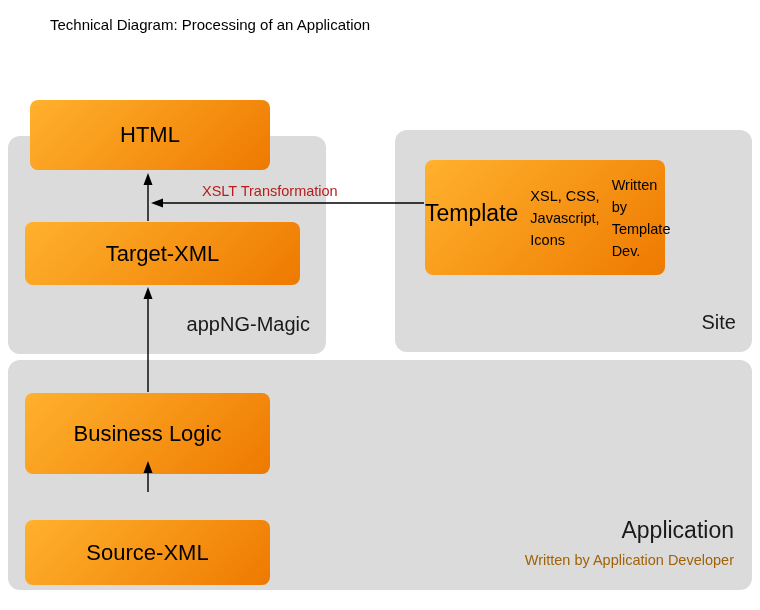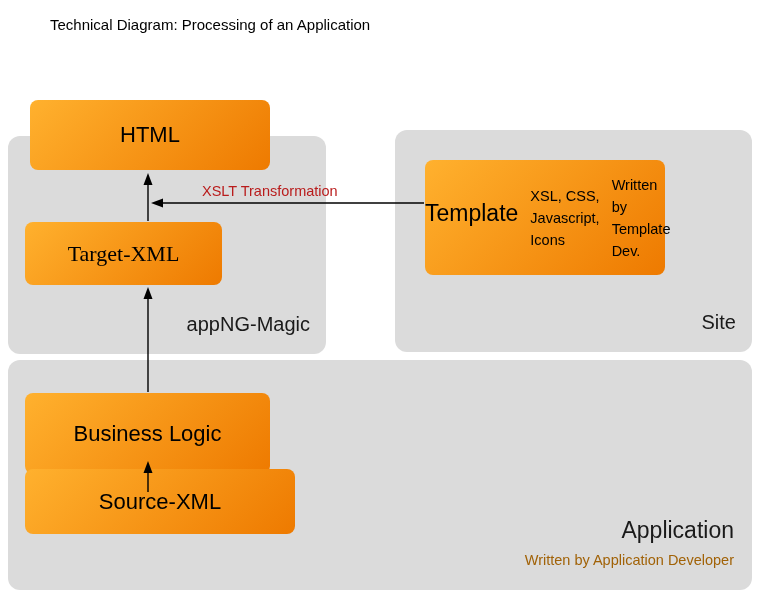--- a/index.html
+++ b/index.html
@@ -63,23 +63,23 @@
       var(--node-gradient-top, #ffb12e) 0%,
       var(--node-gradient-bottom, #ee7a00) 100%);
     border-radius: 8px;
     display: flex;
     align-items: center;
     justify-content: center;
     font-size: 22px;
     color: #000;
   }
   .node-html     { left: 30px; top: 100px; width: 240px; height: 70px; }
-  .node-target   { left: 25px; top: 222px; width: 197px; height: 63px; font-family: Liberation Serif, serif; }
+  .node-target   { left: 25px; top: 222px; width: 275px; height: 63px; }
   .node-business { left: 25px; top: 393px; width: 245px; height: 81px; }
-  .node-source   { left: 25px; top: 469px; width: 270px; height: 65px; }
+  .node-source   { left: 25px; top: 520px; width: 245px; height: 65px; }
 
   .node-template {
     left: 425px; top: 160px; width: 240px; height: 115px;
     flex-direction: row;
     justify-content: flex-start;
   }
   .node-template .node-main {
     font-size: 23px;
     margin-bottom: 8px;
   }

